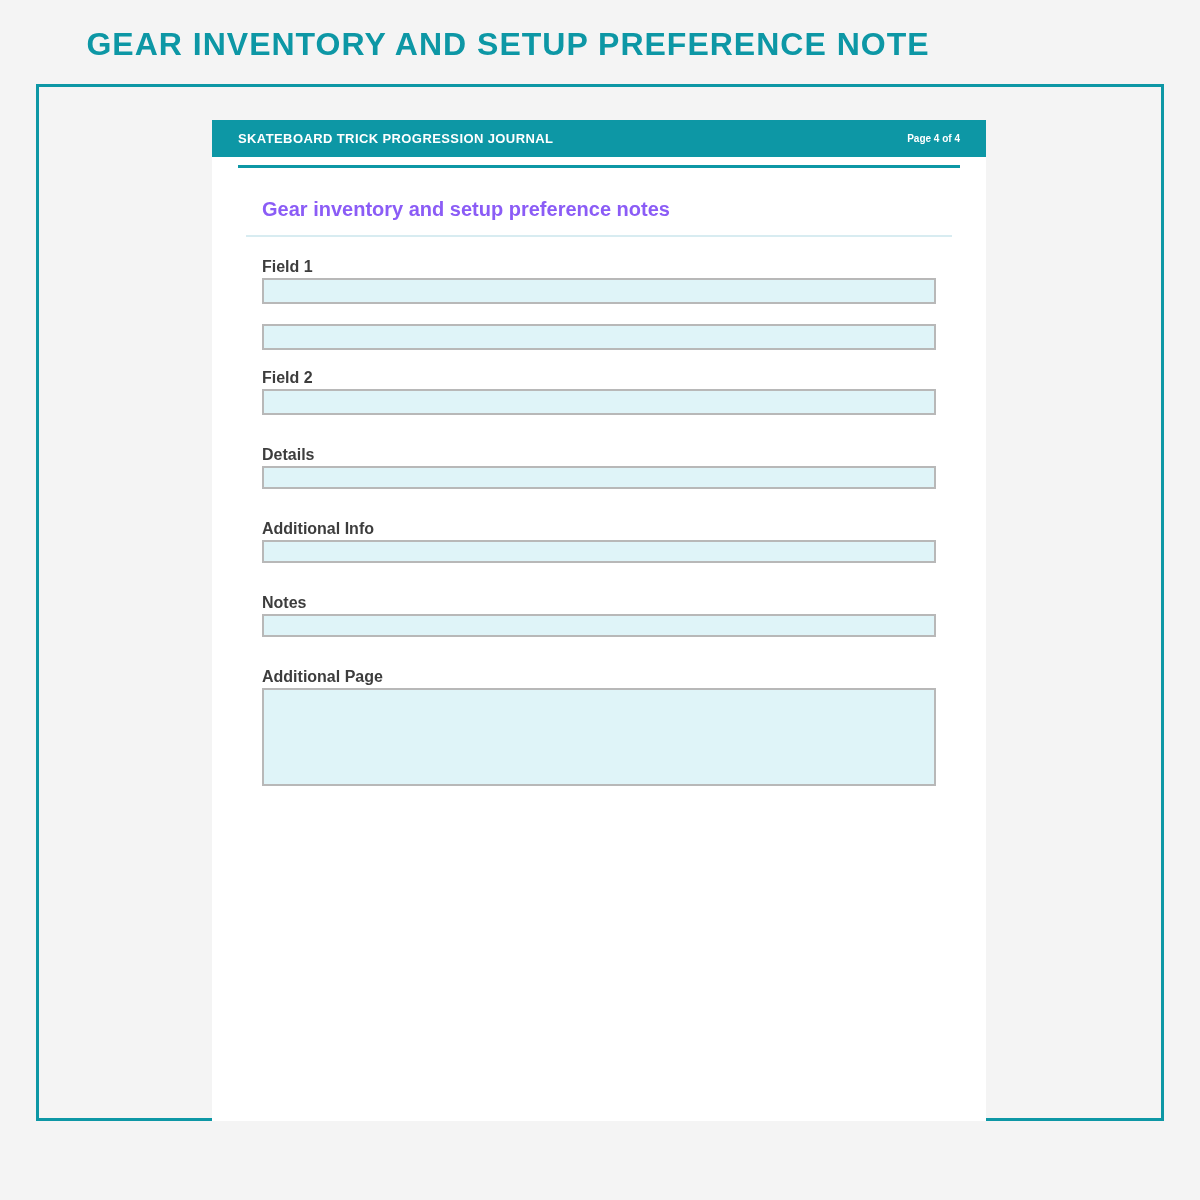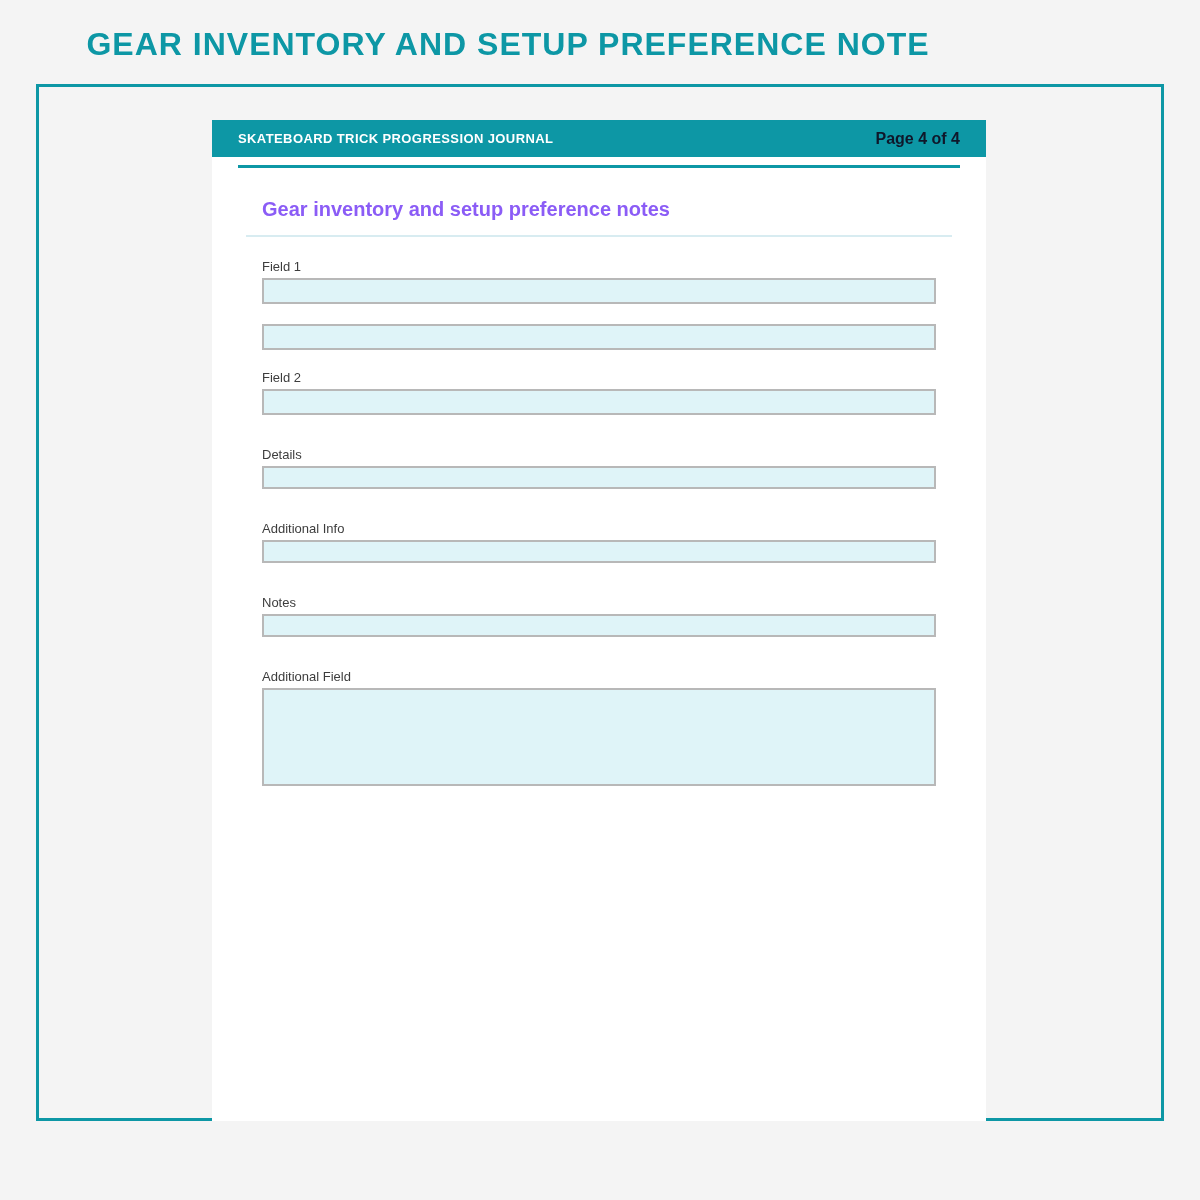--- a/index.html
+++ b/index.html
@@ -43,22 +43,22 @@
     padding: 0 26px;
     gap: 40px;
   }
   .header-bar .journal-title {
     color: #ffffff;
     font-size: 13px;
     font-weight: 700;
     letter-spacing: 0.4px;
   }
   .header-bar .page-indicator {
-    color: #0f172a;
-    font-size: 16px;
+    color: #ffffff;
+    font-size: 10px;
     font-weight: 700;
   }
   .header-rule {
     height: 3px;
     background: #0d97a5;
     margin: 8px 26px 0 26px;
   }
   .content {
     padding: 0 50px;
   }
@@ -72,23 +72,23 @@
   .section-divider {
     height: 2px;
     background: #d8ecf1;
     margin: 13px -16px 0 -16px;
   }
   .field-group { margin-top: 20px; }
   .field-group.first { margin-top: 22px; }
   .field-group.wide-gap { margin-top: 32px; }
   .field-label {
     display: block;
-    font-size: 13px;
+    font-size: 16px;
     line-height: 16px;
-    font-weight: 400;
+    font-weight: 700;
     color: #3d3d3d;
     margin-bottom: 3px;
   }
   .text-input, .textarea-input {
     display: block;
     width: 100%;
     background: #dff4f8;
     border: 2px solid #b8b8b8;
     font-family: "Liberation Sans", sans-serif;
     font-size: 13px;
@@ -147,18 +147,18 @@
       <label class="field-label">Additional Info</label>
       <input class="text-input short" type="text" value="" style="">
     </div>
 
     <div class="field-group wide-gap">
       <label class="field-label">Notes</label>
       <input class="text-input short" type="text" value="" style="">
     </div>
 
     <div class="field-group wide-gap">
-      <label class="field-label">Additional Field</label>
+      <label class="field-label">Additional Page</label>
       <textarea class="textarea-input" style=""></textarea>
     </div>
 
   </div>
 </div>
 
 </body></html>

